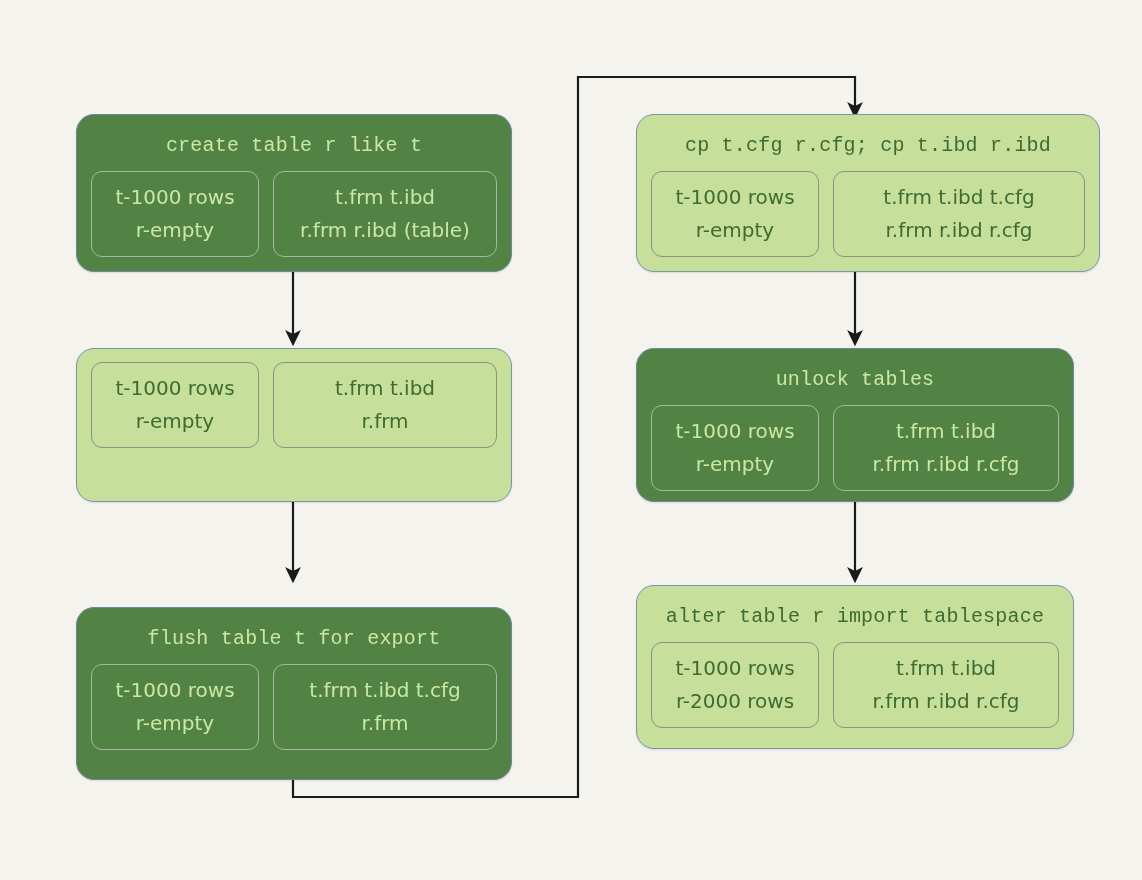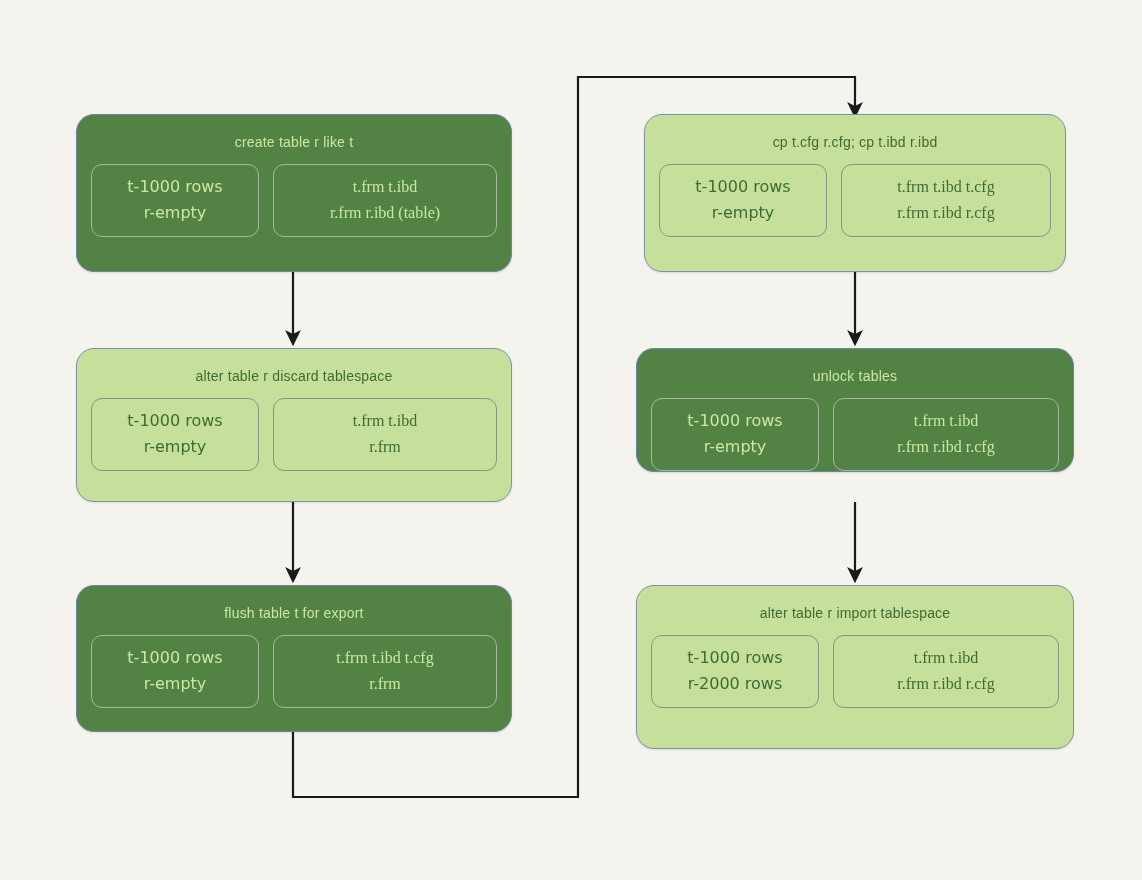--- a/index.html
+++ b/index.html
@@ -50,22 +50,22 @@
   .node.dark {
     background: #528244;
     border-color: #6d86a2;
   }
   .node.light {
     background: #c6e09b;
     border-color: #7d93ad;
   }
 
   .node-title {
-    font-family: Liberation Sans, sans-serif;
-    font-size: 14px;
+    font-family: Liberation Mono, monospace;
+    font-size: 20px;
     letter-spacing: 0.2px;
     margin: 6px 0 14px 0;
     text-align: center;
     white-space: nowrap;
   }
   .node.dark .node-title { color: #cbe8a2; }
   .node.light .node-title { color: #3f6b33; }
 
   .slots {
     display: flex;
@@ -79,25 +79,25 @@
   .slot {
     box-sizing: border-box;
     border-radius: 11px;
     border: 1.6px solid #9a9a93;
     padding: 9px 10px;
     display: flex;
     flex-direction: column;
     justify-content: center;
     align-items: center;
     line-height: 1.65;
-    font-size: 16px;
+    font-size: 20px;
     white-space: nowrap;
   }
   .slot.rows  { flex: 0 0 168px; }
-  .slot.files { flex: 1 1 auto; font-family: Liberation Serif, serif; }
+  .slot.files { flex: 1 1 auto; }
 
   .node.dark .slot  { color: #cbe8a2; border-color: #a9b6a0; }
   .node.light .slot { color: #3f6b33; border-color: #8f8f88; }
 
   .slot-line { display: block; }
 </style>
 </head>
 <body>
 
 <div id="canvas">
@@ -128,62 +128,61 @@
         <span class="slot-line">r-empty</span>
       </div>
       <div class="slot files">
         <span class="slot-line">t.frm   t.ibd</span>
         <span class="slot-line">r.frm r.ibd (table)</span>
       </div>
     </div>
   </div>
 
   <div class="node light" style="left:76px; top:348px; width:436px; height:154px;">
-    <div class="node-title">alter table r discard tablespace</div>
     <div class="slots">
       <div class="slot rows">
         <span class="slot-line">t-1000 rows</span>
         <span class="slot-line">r-empty</span>
       </div>
       <div class="slot files">
         <span class="slot-line">t.frm t.ibd</span>
         <span class="slot-line">r.frm</span>
       </div>
     </div>
   </div>
 
-  <div class="node dark" style="left:76px; top:585px; width:436px; height:147px;">
+  <div class="node dark" style="left:76px; top:607px; width:436px; height:173px;">
     <div class="node-title">flush table t for export</div>
     <div class="slots">
       <div class="slot rows">
         <span class="slot-line">t-1000 rows</span>
         <span class="slot-line">r-empty</span>
       </div>
       <div class="slot files">
         <span class="slot-line">t.frm  t.ibd  t.cfg</span>
         <span class="slot-line">r.frm</span>
       </div>
     </div>
   </div>
 
-  <div class="node light" style="left:636px; top:114px; width:422px; height:158px;margin-left:8px;">
+  <div class="node light" style="left:636px; top:114px; width:464px; height:158px;">
     <div class="node-title">cp t.cfg r.cfg; cp t.ibd r.ibd</div>
     <div class="slots">
       <div class="slot rows">
         <span class="slot-line">t-1000 rows</span>
         <span class="slot-line">r-empty</span>
       </div>
       <div class="slot files">
         <span class="slot-line">t.frm  t.ibd  t.cfg</span>
         <span class="slot-line">r.frm  r.ibd  r.cfg</span>
       </div>
     </div>
   </div>
 
-  <div class="node dark" style="left:636px; top:348px; width:438px; height:124px;">
+  <div class="node dark" style="left:636px; top:348px; width:438px; height:154px;">
     <div class="node-title">unlock tables</div>
     <div class="slots">
       <div class="slot rows">
         <span class="slot-line">t-1000 rows</span>
         <span class="slot-line">r-empty</span>
       </div>
       <div class="slot files">
         <span class="slot-line">t.frm   t.ibd</span>
         <span class="slot-line">r.frm r.ibd  r.cfg</span>
       </div>

